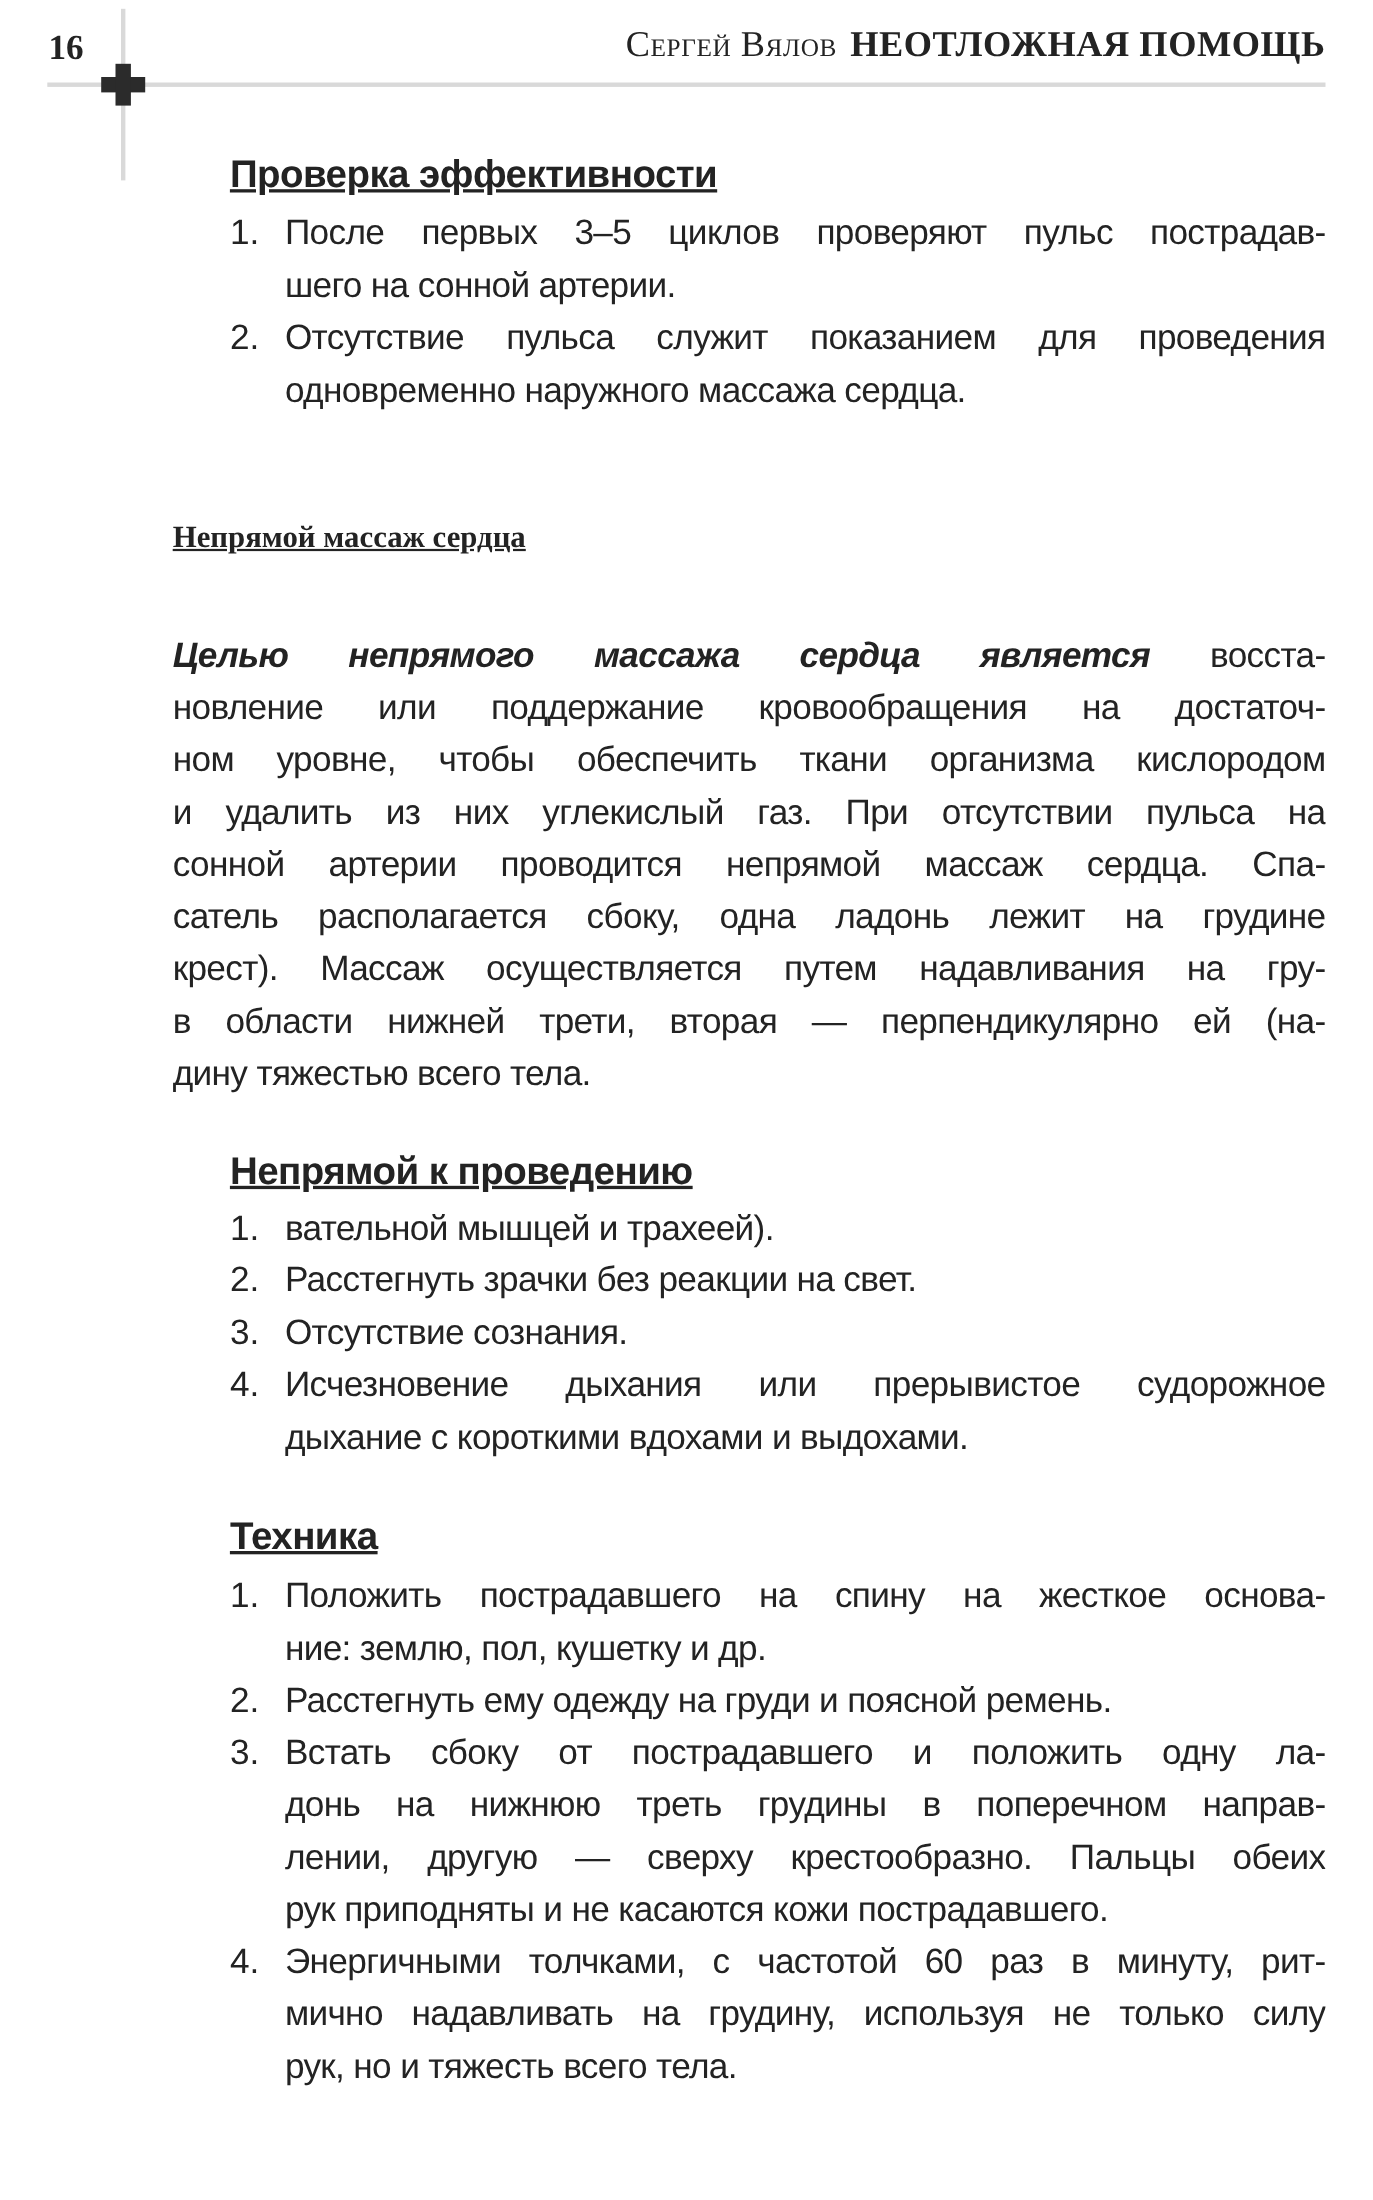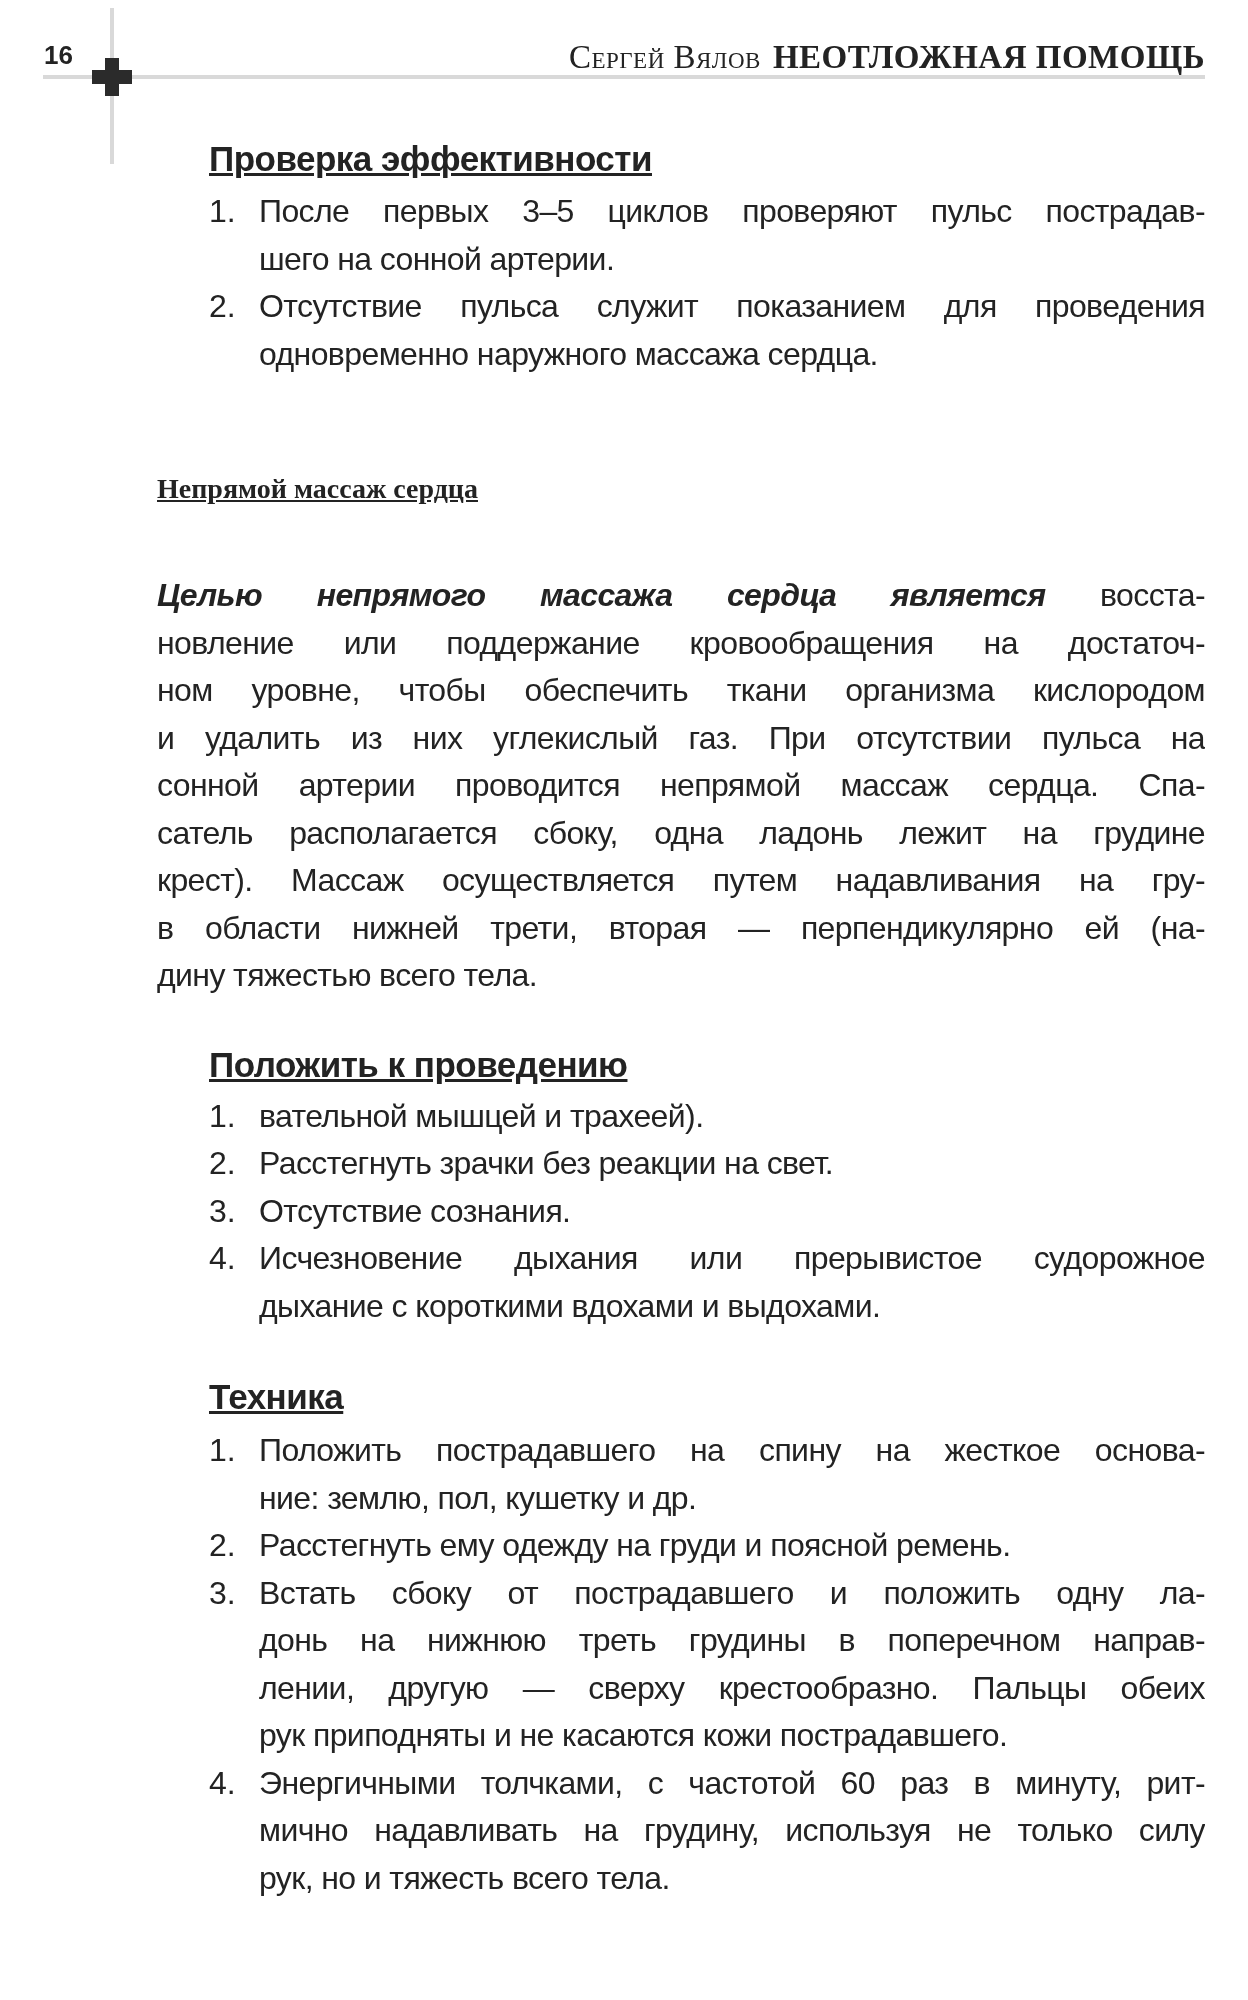--- a/index.html
+++ b/index.html
@@ -4,26 +4,26 @@
 <style>
   html,body{margin:0;padding:0;background:#ffffff;}
   .page{
     position:relative;width:1248px;height:2000px;background:var(--background,#ffffff);
     color:var(--text-color,#232323);
     font-family:"Liberation Sans","DejaVu Sans",sans-serif;
     overflow:hidden;
   }
   
   .page-number{
-    position:absolute;left:44px;top:36px;
-    font-family:Liberation Sans, sans-serif;
-    font-weight:700;font-size:26px;line-height:38px;
+    position:absolute;left:44px;top:24px;
+    font-family:Liberation Serif, serif;
+    font-weight:700;font-size:32px;line-height:38px;
   }
   .running-header{
-    position:absolute;right:43px;top:38px;white-space:nowrap;
+    position:absolute;right:43px;top:22px;white-space:nowrap;
     font-family:"Liberation Serif","DejaVu Serif",serif;
     font-size:33px;line-height:38px;
   }
   .author{font-variant:small-caps;letter-spacing:.5px;}
   .book-title{font-weight:700;margin-left:12px;letter-spacing:.5px;}
   .hrule{position:absolute;left:43px;top:75px;width:1162px;height:4px;background:var(--rule-color,#d9d9d9);}
   .vrule{position:absolute;left:110px;top:8px;width:4px;height:156px;background:var(--rule-color,#d9d9d9);}
   .cross{position:absolute;left:92px;top:58px;width:40px;height:38px;}
   .cross::before{content:"";position:absolute;left:0;top:12px;width:40px;height:14px;background:var(--mark-color,#2b2b2b);}
   .cross::after{content:"";position:absolute;left:13px;top:0;width:14px;height:38px;background:var(--mark-color,#2b2b2b);}
@@ -93,21 +93,21 @@
         <div class="tl j"><span>ном уровне, чтобы обеспечить ткани организма кислородом</span></div>
         <div class="tl j"><span>и удалить из них углекислый газ. При отсутствии пульса на</span></div>
         <div class="tl j"><span>сонной артерии проводится непрямой массаж сердца. Спа-</span></div>
         <div class="tl j"><span>сатель располагается сбоку, одна ладонь лежит на грудине</span></div>
         <div class="tl j"><span>крест). Массаж осуществляется путем надавливания на гру-</span></div>
         <div class="tl j"><span>в области нижней трети, вторая — перпендикулярно ей (на-</span></div>
         <div class="tl"><span>дину тяжестью всего тела.</span></div>
       </div>
 
     <section class="sub">
-      <h2 class="h2 h2-b">Положить к проведению</h2>
+      <h2 class="h2 h2-b">Непрямой к проведению</h2>
       <div class="list">
           <div class="li">
             <div class="num">1.</div>
             <div class="li-body">
               <div class="tl"><span>вательной мышцей и трахеей).</span></div>
             </div>
           </div>
           <div class="li">
             <div class="num">2.</div>
             <div class="li-body">

